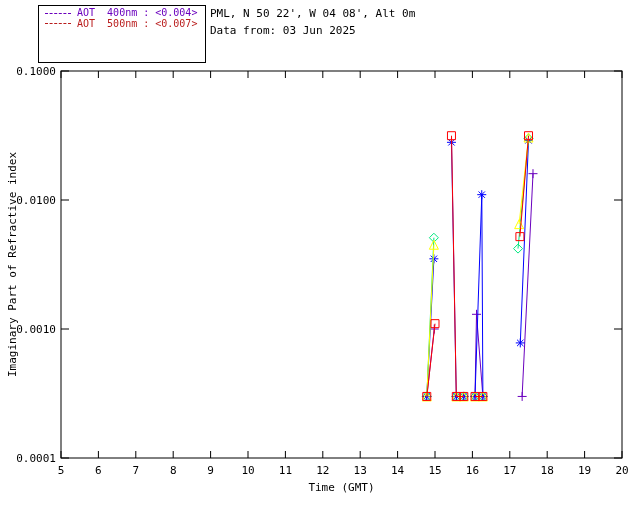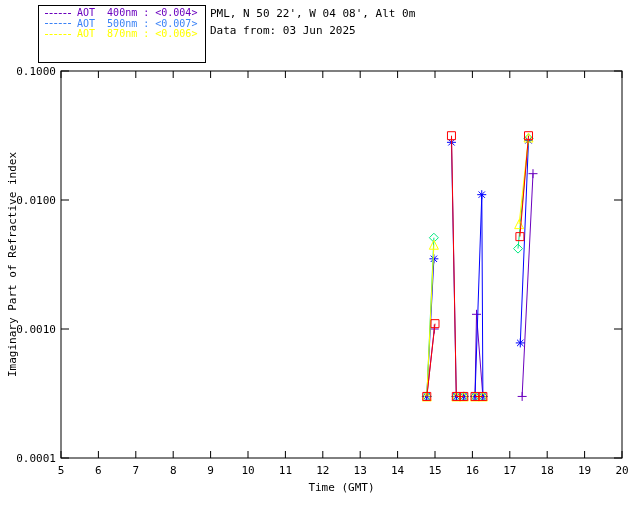--- a/index.html
+++ b/index.html
@@ -18,27 +18,23 @@
 </head>
 <body>
 
 <div id="page">
 
   <div class="legend-box" id="legend">
       <div class="legend-row" style="color: rgb(106, 0, 190);">
         <span class="legend-dash"></span>
         <span class="legend-label">AOT  400nm : &lt;0.004&gt;</span>
       </div>
-      <div class="legend-row" style="color: #3b82f6;">
+      <div class="legend-row" style="color: #b91c1c;">
         <span class="legend-dash"></span>
         <span class="legend-label">AOT  500nm : &lt;0.007&gt;</span>
-      </div>
-      <div class="legend-row" style="color: rgb(255, 255, 0);">
-        <span class="legend-dash"></span>
-        <span class="legend-label">AOT  870nm : &lt;0.006&gt;</span>
       </div>
     </div>
 
   <div class="hdr" id="hdr1">PML, N 50 22', W 04 08', Alt 0m</div>
   <div class="hdr" id="hdr2">Data from: 03 Jun 2025</div>
 
   <svg id="plot" width="640" height="512" viewBox="0 0 640 512" style="position:absolute;left:0;top:0;">
       <rect x="61" y="71" width="561" height="387" fill="none" stroke="#000" stroke-width="1"></rect>
       <line x1="61" y1="458" x2="61" y2="451" stroke="#000"></line>
       <line x1="61" y1="71" x2="61" y2="78" stroke="#000"></line>

